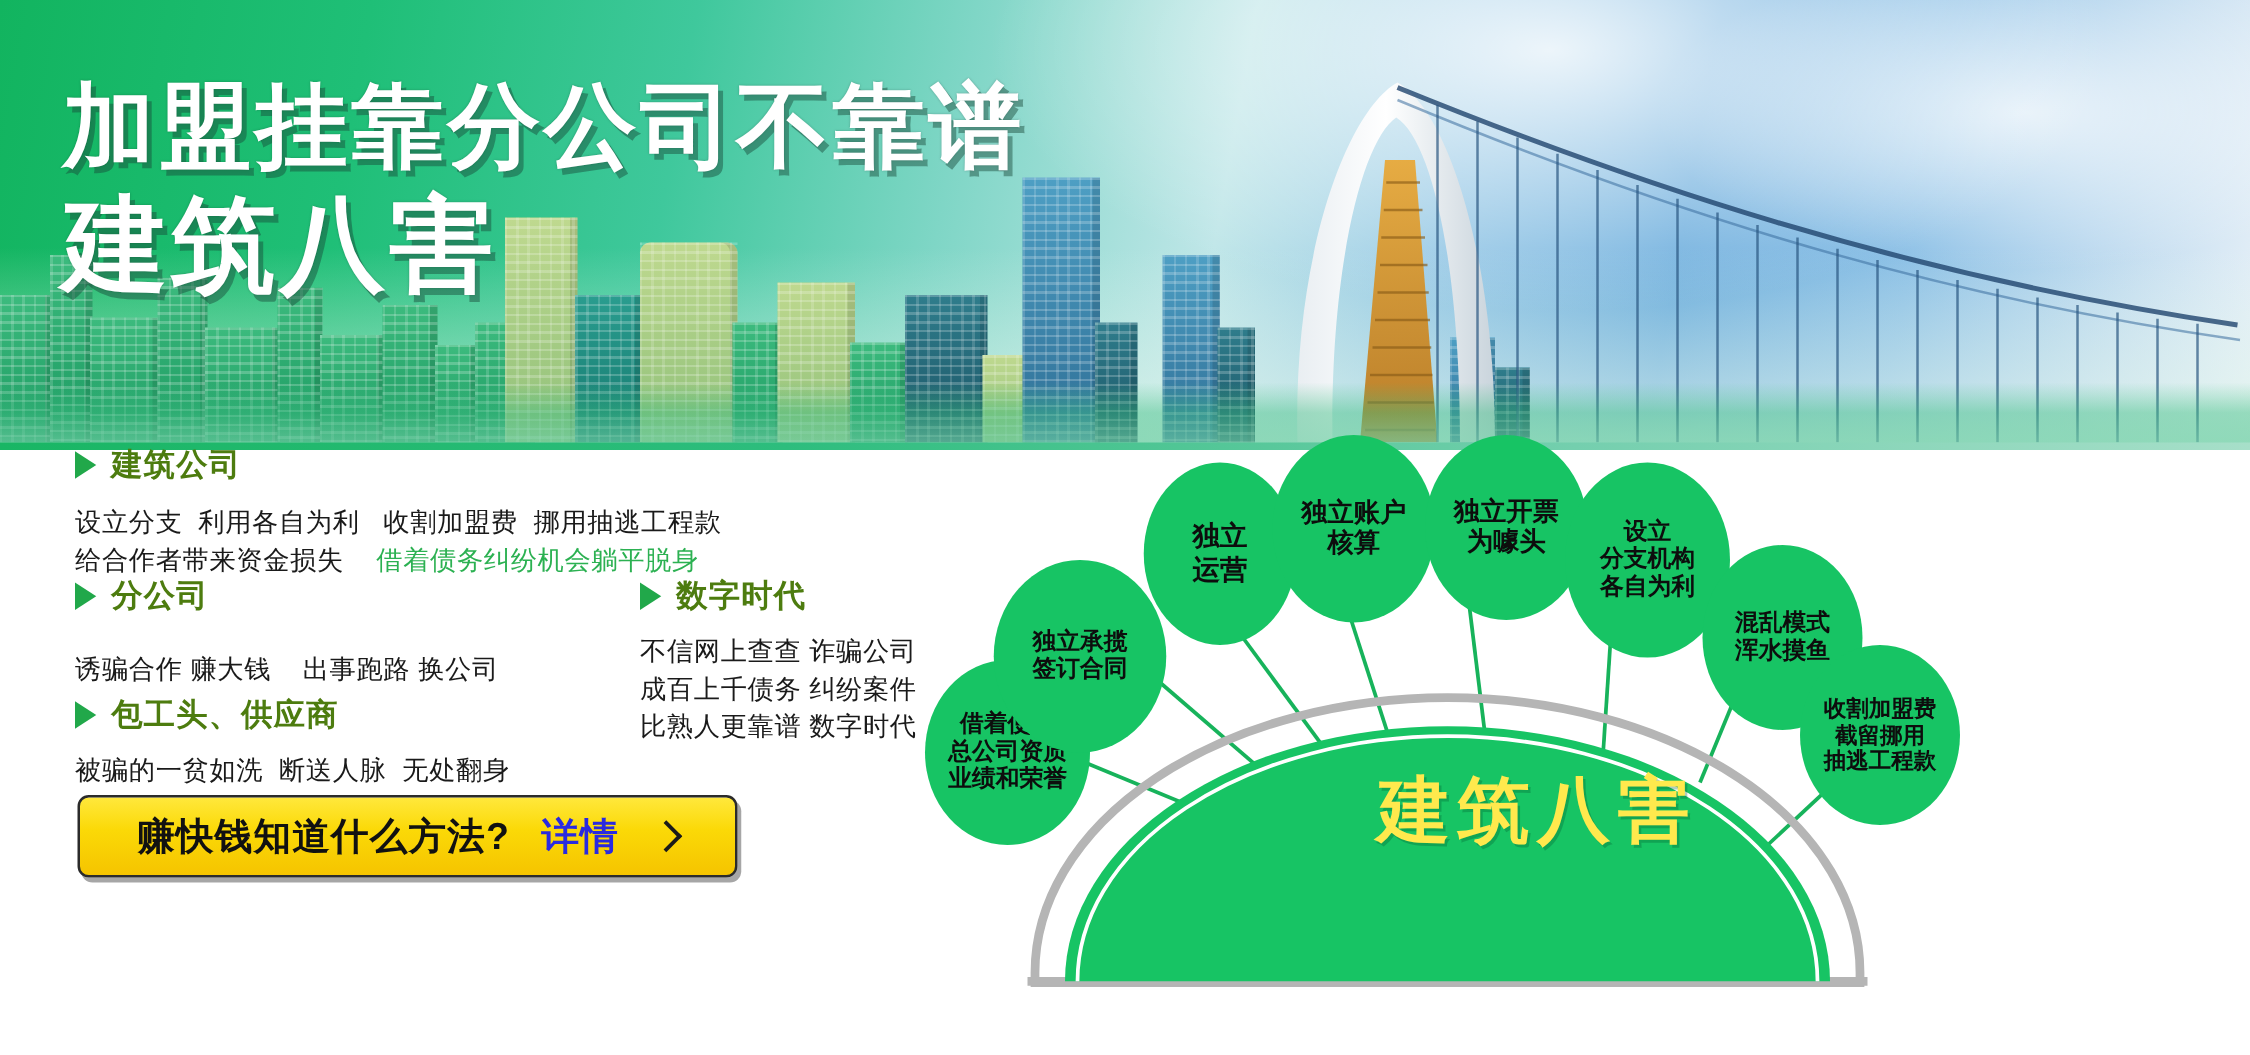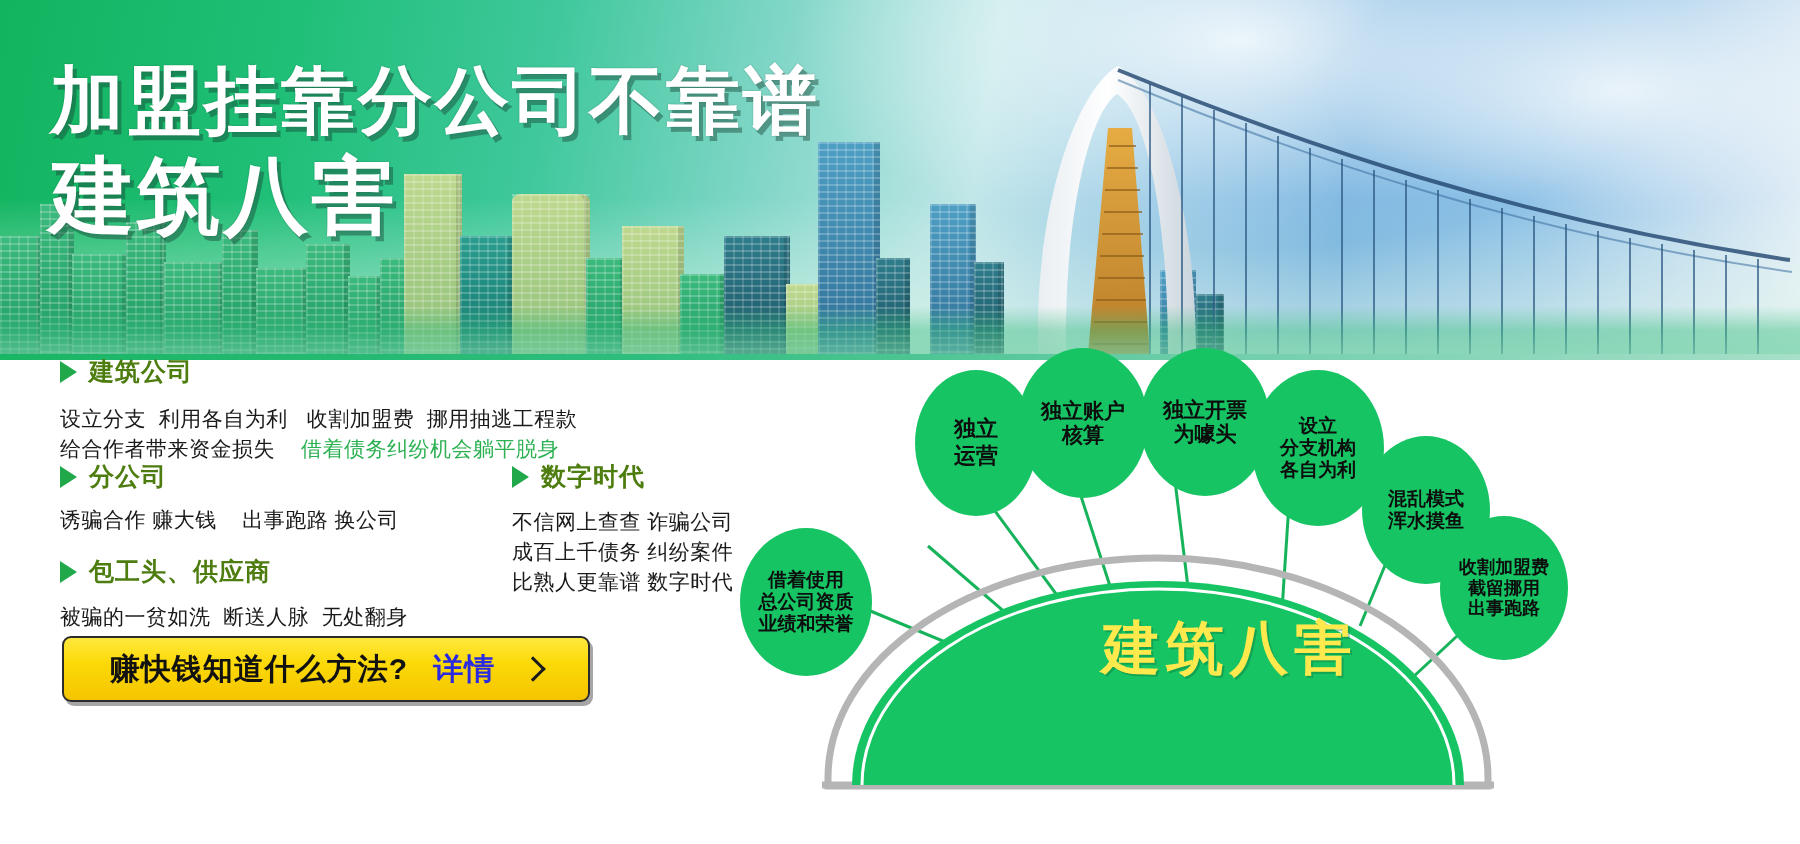--- a/index.html
+++ b/index.html
@@ -40,21 +40,21 @@
   #left-col{position:absolute;left:0;top:360px;width:800px;height:484px;}
   .sect-head{display:flex;align-items:center;gap:12px;}
   .tri{width:0;height:0;border-left:17px solid #21a84a;border-top:11px solid transparent;border-bottom:11px solid transparent;}
   .sect-title{color:#4d7c0f;font-size:25px;font-weight:700;letter-spacing:1px;}
   .body-line{font-size:21px;color:#1a1a1a;letter-spacing:.5px;line-height:1.42;white-space:pre;}
   .body-line.green{color:#2cb152;}
 
   #grp1{position:absolute;left:60px;top:-5px;}
   #grp1 .lines{margin-top:16px;text-align:center;}
   #grp2{position:absolute;left:60px;top:100px;}
-  #grp2 .lines{margin-top:12px;}
+  #grp2 .lines{margin-top:28px;}
   #grp3{position:absolute;left:60px;top:195px;}
   #grp3 .lines{margin-top:14px;}
   #grp4{position:absolute;left:512px;top:100px;}
   #grp4 .lines{margin-top:14px;}
 
   
   #cta{position:absolute;left:62px;top:276px;width:524px;height:62px;border-radius:9px;
        background:linear-gradient(180deg,#ffe83c 0%,#fbd907 42%,#f5c400 100%);
        border:2px solid #2b2b2b;box-shadow:3px 4px 0 rgba(0,0,0,.35);
        display:flex;align-items:center;justify-content:center;gap:25px;cursor:pointer;}
@@ -249,20 +249,24 @@
       <path d="M62 437 A 296 196 0 0 1 654 437" fill="none" stroke="#ffffff" stroke-width="3"></path>
     </svg>
 
     <div id="dome-label">建筑八害</div>
 
     <div class="bub" style="left:-60px;top:180px;width:132px;height:148px;">
       <span style="white-space:pre-line;">借着使用
 总公司资质
 业绩和荣誉</span>
     </div>
+    <div class="bub" style="left:-5px;top:100px;width:138px;height:154px;">
+      <span style="white-space:pre-line;">独立承揽
+签订合同</span>
+    </div>
     <div class="bub" style="left:115px;top:22px;width:122px;height:146px;">
       <span style="white-space:pre-line;font-size:22px;line-height:1.22;">独立
 运营</span>
     </div>
     <div class="bub" style="left:218px;top:0px;width:130px;height:150px;">
       <span style="white-space:pre-line;font-size:21px;">独立账户
 核算</span>
     </div>
     <div class="bub" style="left:340px;top:0px;width:130px;height:148px;">
       <span style="white-space:pre-line;font-size:21px;">独立开票
@@ -273,16 +277,16 @@
 分支机构
 各自为利</span>
     </div>
     <div class="bub" style="left:562px;top:88px;width:128px;height:148px;">
       <span style="white-space:pre-line;">混乱模式
 浑水摸鱼</span>
     </div>
     <div class="bub" style="left:640px;top:168px;width:128px;height:144px;">
       <span style="white-space:pre-line;font-size:18px;">收割加盟费
 截留挪用
-出事跑路</span>
+抽逃工程款</span>
     </div>
   </div>
 </div>
 
 </body></html>

